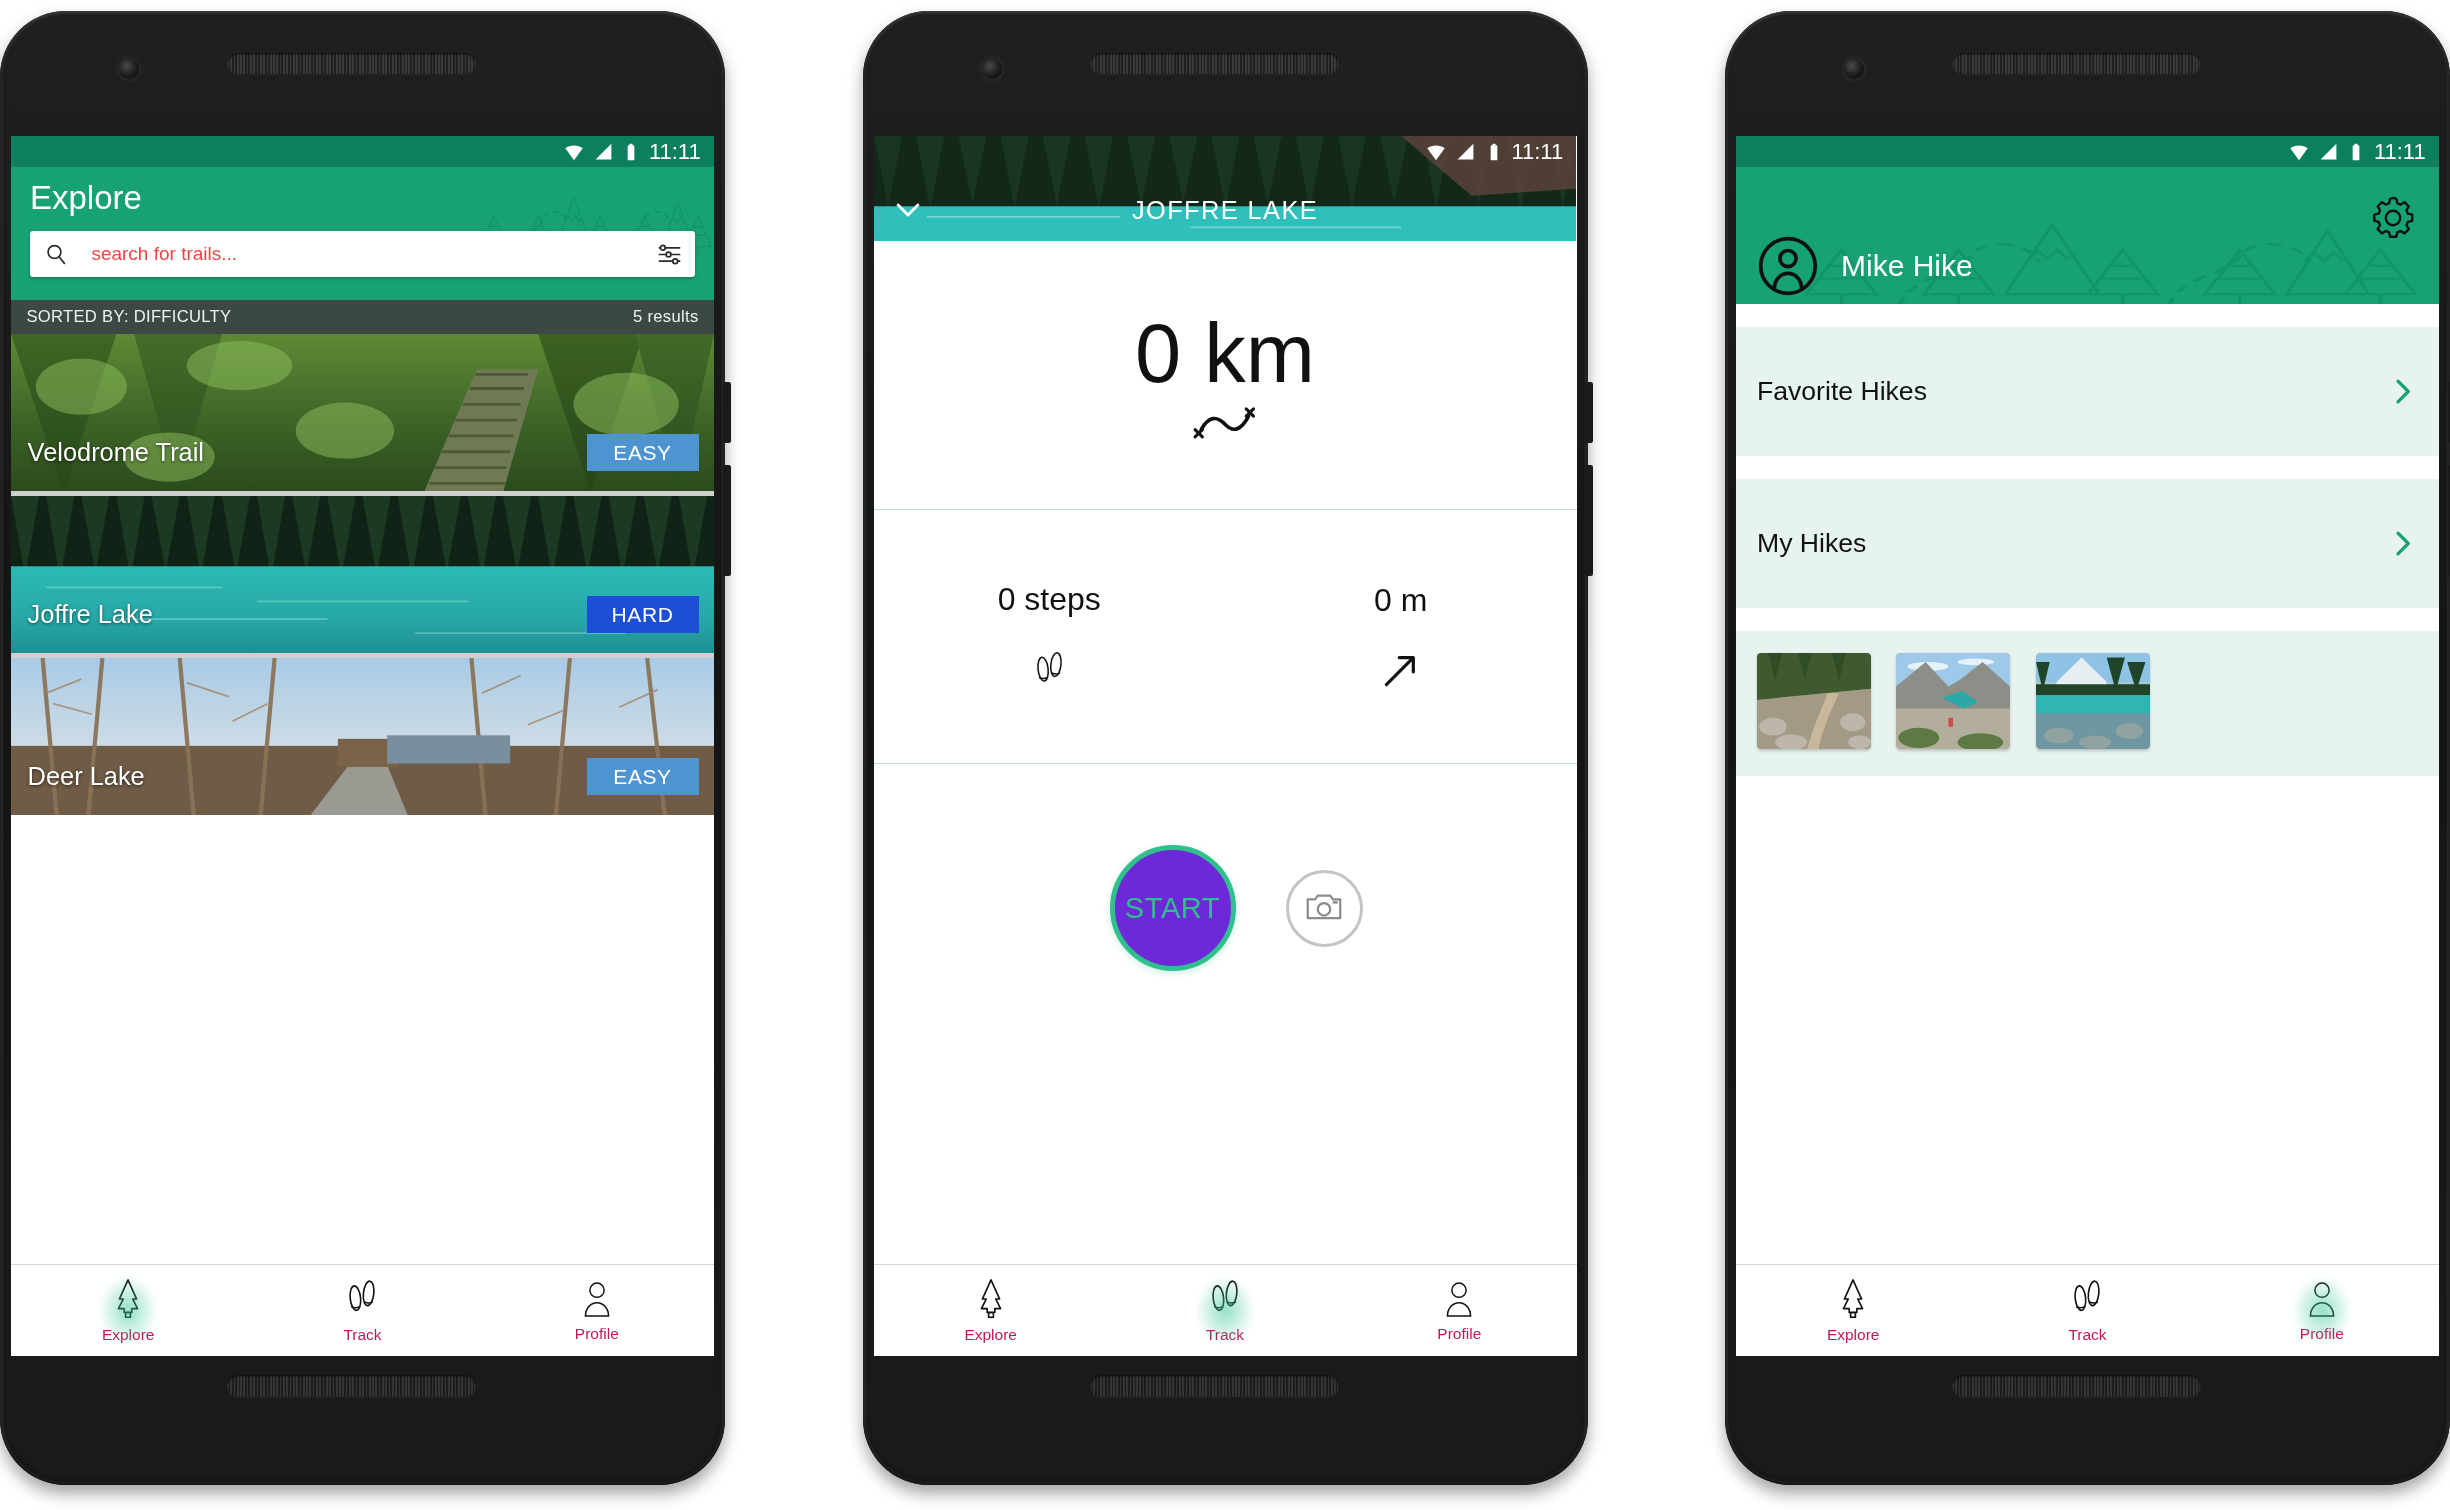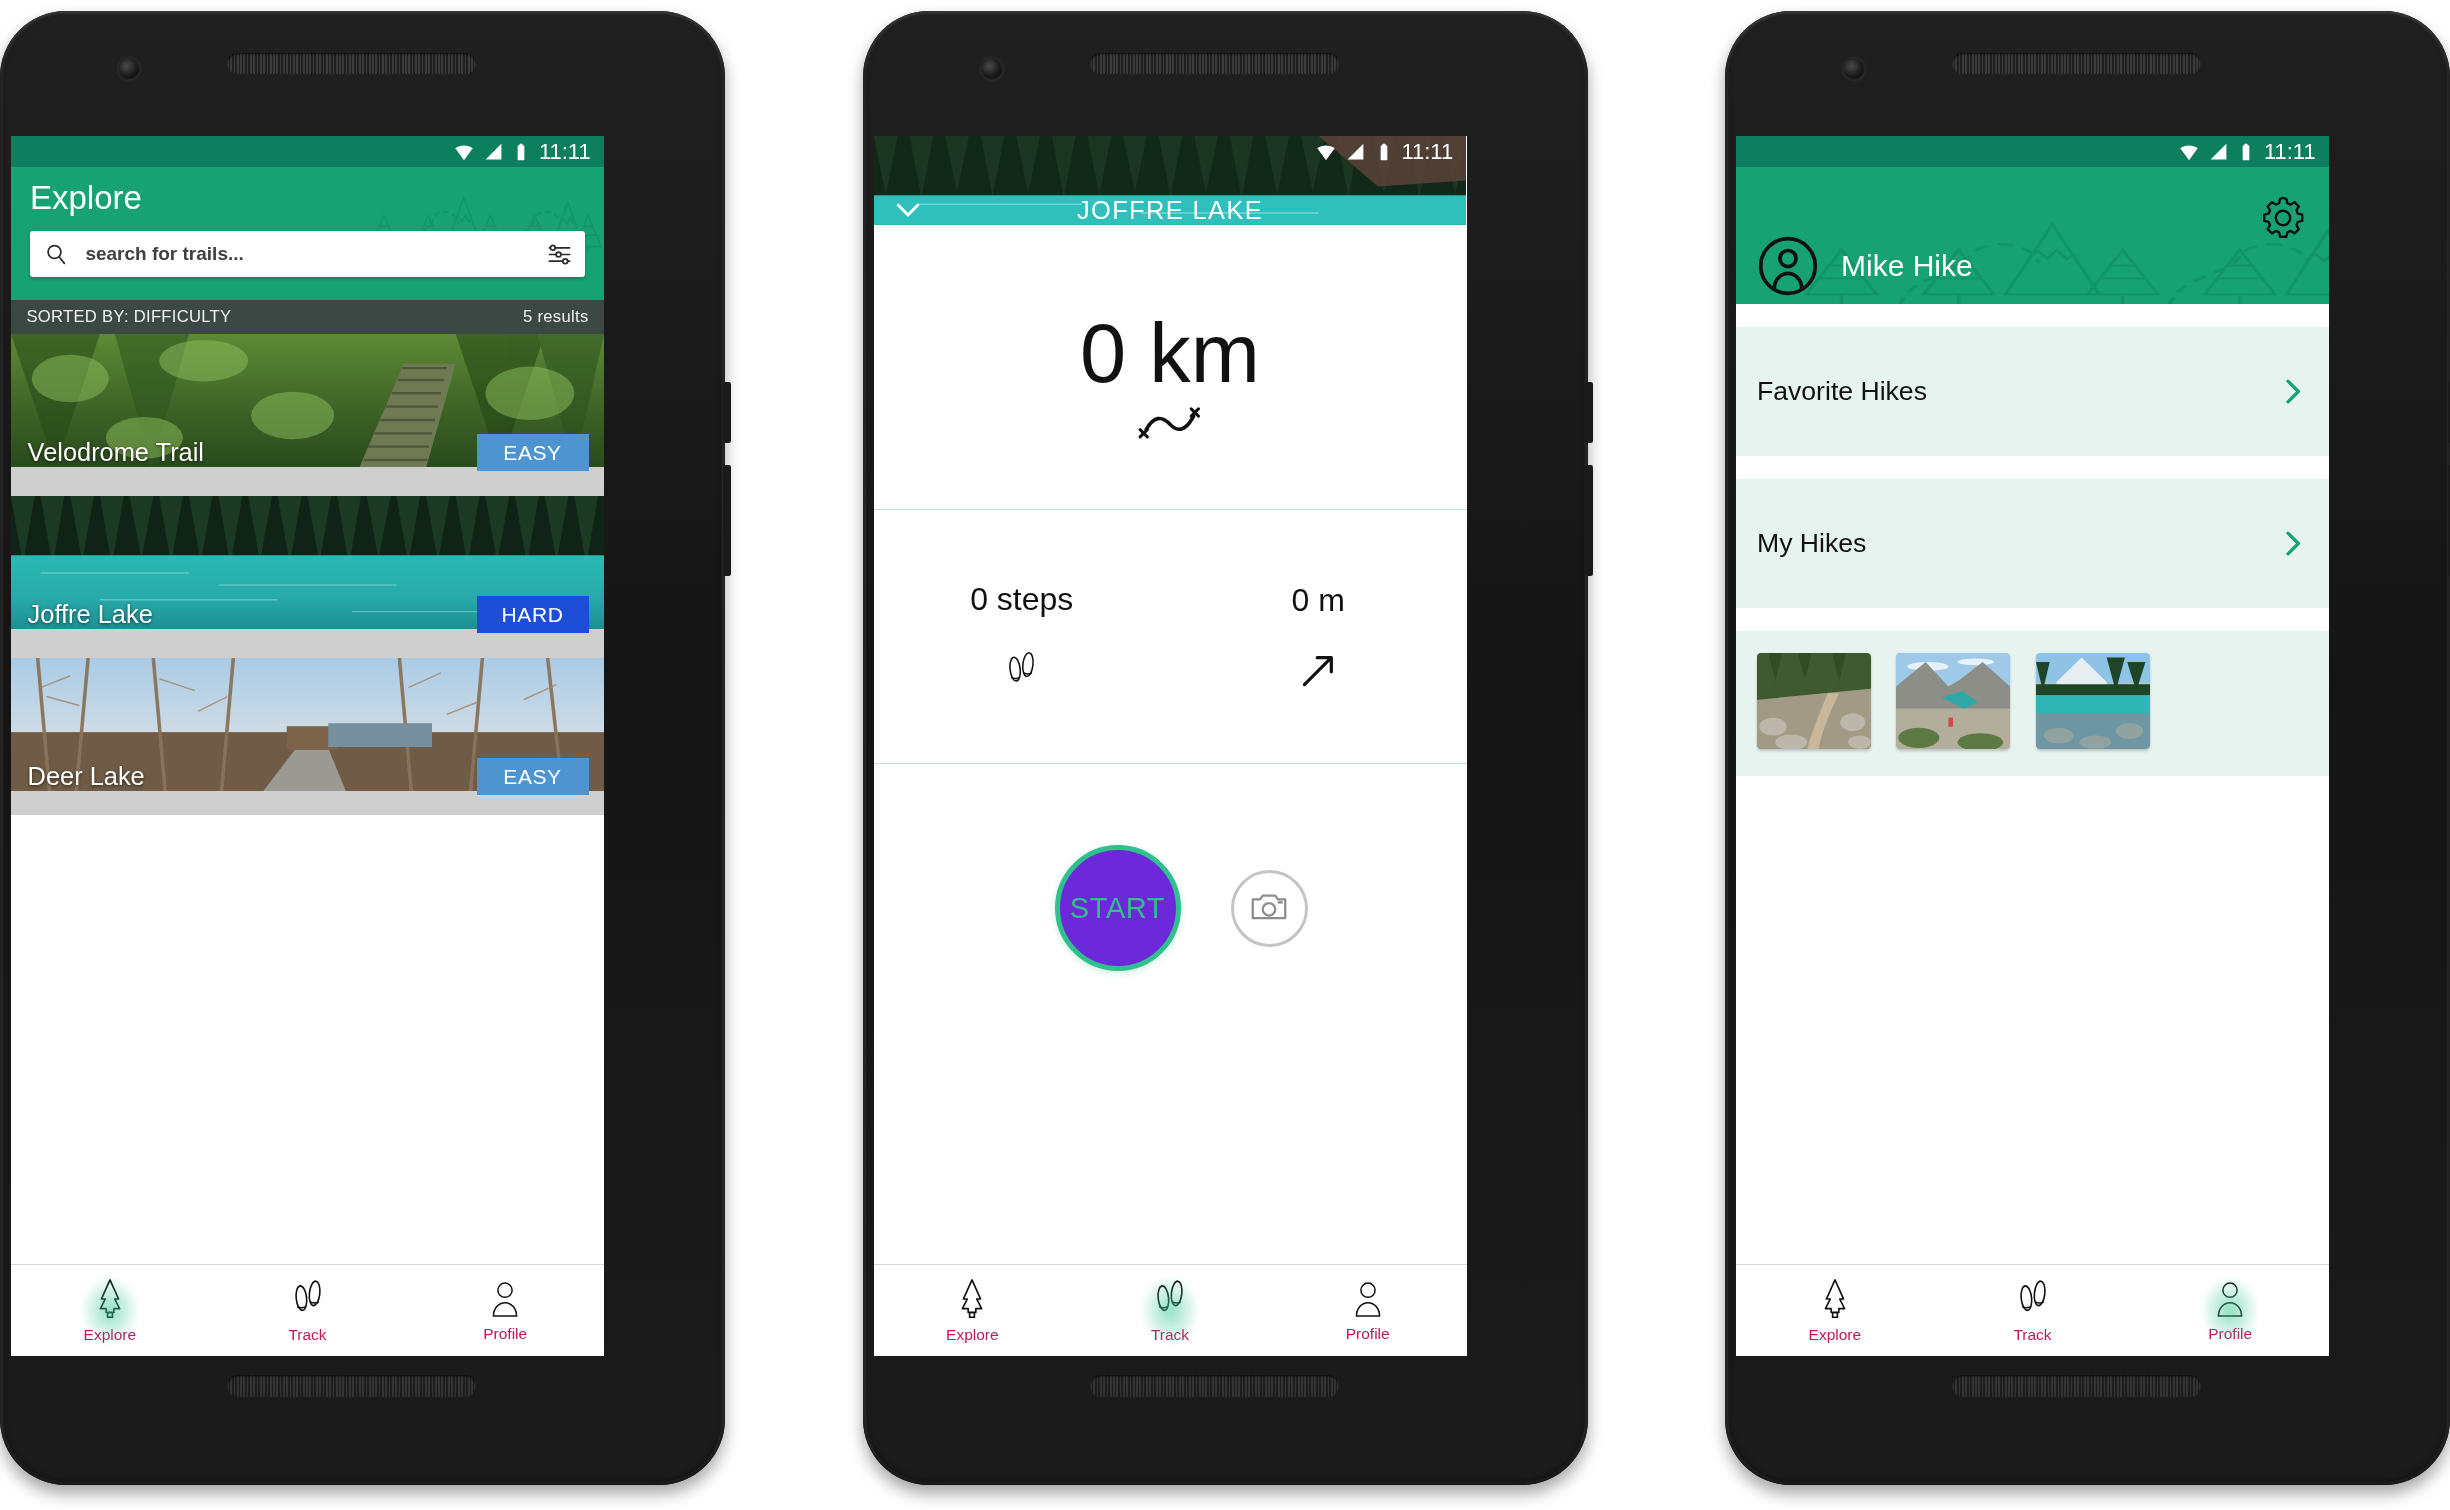--- a/index.html
+++ b/index.html
@@ -68,21 +68,21 @@
     background: #1a1a1a;
     border-radius: 2.2px;
   }
   .side-btn.a { top: 382px; height: 61px; }
   .side-btn.b { top: 465px; height: 111px; }
 
   
   .screen {
     position: absolute;
     left: 11px; top: 136px;
-    width: 593px; height: 1220px;
+    width: 703px; height: 1220px;
     background: #ffffff;
     overflow: hidden;
   }
 
   
   .statusbar {
     height: 31px;
     display: flex; align-items: center; justify-content: flex-end;
     padding-right: 13.3px;
     gap: 7.7px;
@@ -112,21 +112,21 @@
   .searchbox {
     position: relative; z-index: 2;
     margin-top: 14.4px;
     height: 46px;
     background: #fff;
     border-radius: 3.3px;
     display: flex; align-items: center;
     padding: 0 14.4px;
     box-shadow: 0 1.1px 3.3px rgba(0,0,0,.22);
   }
-  .search-ph { flex: 1; color: #404040; font-size: 19px; margin-left: 17px; font-weight: bold; }
+  .search-ph { flex: 1; color: #ef4444; font-size: 19px; margin-left: 23px; }
   .sorted-bar {
     background: #3B4843;
     height: 34px;
     display: flex; align-items: center; justify-content: space-between;
     padding: 0 15.5px;
     color: #f0f2f1;
     font-size: 16.6px;
     letter-spacing: 0.3px;
   }
   .trail-list { background: #cfcfcf; }

